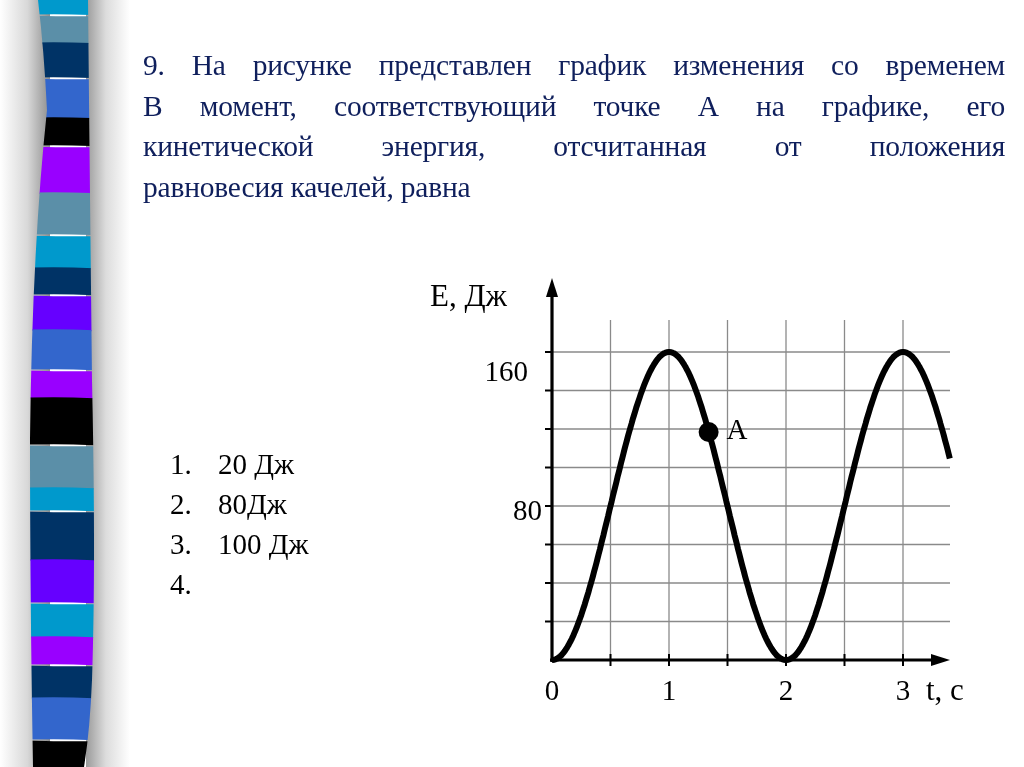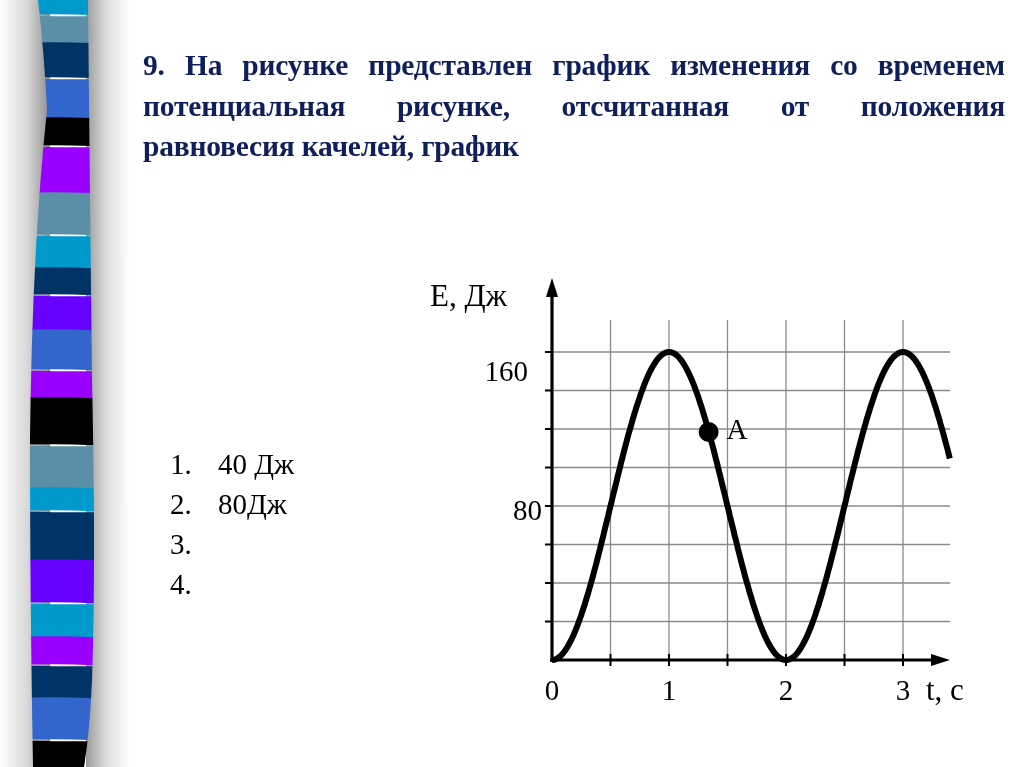--- a/index.html
+++ b/index.html
@@ -6,21 +6,21 @@
   body {
     width: 1024px; height: 767px; position: relative; overflow: hidden;
     background: #ffffff;
     font-family: "Liberation Serif", "DejaVu Serif", serif;
   }
   #slide { position: absolute; left: 0; top: 0; width: 1024px; height: 767px; }
   #stripe-svg { position: absolute; left: 0; top: 0; }
   .question {
     position: absolute; left: 143px; top: 45px; width: 862px;
     color: #0f1f5c; font-size: 29.5px; line-height: 40.5px;
-    text-align: justify; letter-spacing: -0.2px; font-weight: bold;
+    text-align: justify; letter-spacing: -0.2px;
   }
   .question .line { display: block; text-align: justify; text-align-last: justify; height: 40.5px; white-space: nowrap; }
   .question .line.last { text-align-last: left; }
   .answers {
     position: absolute; left: 170px; top: 444px;
     font-size: 29px; line-height: 40px; color: #000;
     list-style: none; margin: 0; padding: 0;
   }
   .answers li { display: flex; }
   .answers .num { width: 48px; }
@@ -71,35 +71,37 @@
         <path d="M20,603 Q60,605 110,604 L110,638 Q60,639 20,637 Z" fill="#0099cc"></path>
         <path d="M20,637 Q60,635 110,638 L110,666 Q60,663 20,665 Z" fill="#9900ff"></path>
         <path d="M20,665 Q60,667 110,666 L110,699 Q60,700 20,698 Z" fill="#003366"></path>
         <path d="M20,698 Q60,696 110,699 L110,741 Q60,738 20,740 Z" fill="#3366cc"></path>
         <path d="M20,740 Q60,742 110,741 L110,768 Q60,769 20,767 Z" fill="#000000"></path>
       </g>
   </svg>
 
   <div class="question">
     <span class="line">9. На рисунке представлен график изменения со временем</span>
-    <span class="line">потенциальная рисунке, отсчитанная от положения</span>
-    <span class="line last">равновесия качелей, график</span>
+    <span class="line">В момент, соответствующий точке А на графике, его</span>
+    <span class="line">кинетической энергия, отсчитанная от положения</span>
+    <span class="line last">равновесия качелей, равна</span>
   </div>
 
   <ol class="answers">
     <li>
       <span class="num">1.</span>
-      <span>40 Дж</span>
+      <span>20 Дж</span>
     </li>
     <li>
       <span class="num">2.</span>
       <span>80Дж</span>
     </li>
     <li>
       <span class="num">3.</span>
+      <span>100 Дж</span>
     </li>
     <li>
       <span class="num">4.</span>
     </li>
   </ol>
 
   <svg id="chart-svg" width="1024" height="767">
     <g id="grid" stroke="#8a8a8a" stroke-width="1.3">
         <line x1="610.5" x2="610.5" y1="320" y2="660"></line>
         <line x1="669" x2="669" y1="320" y2="660"></line>

